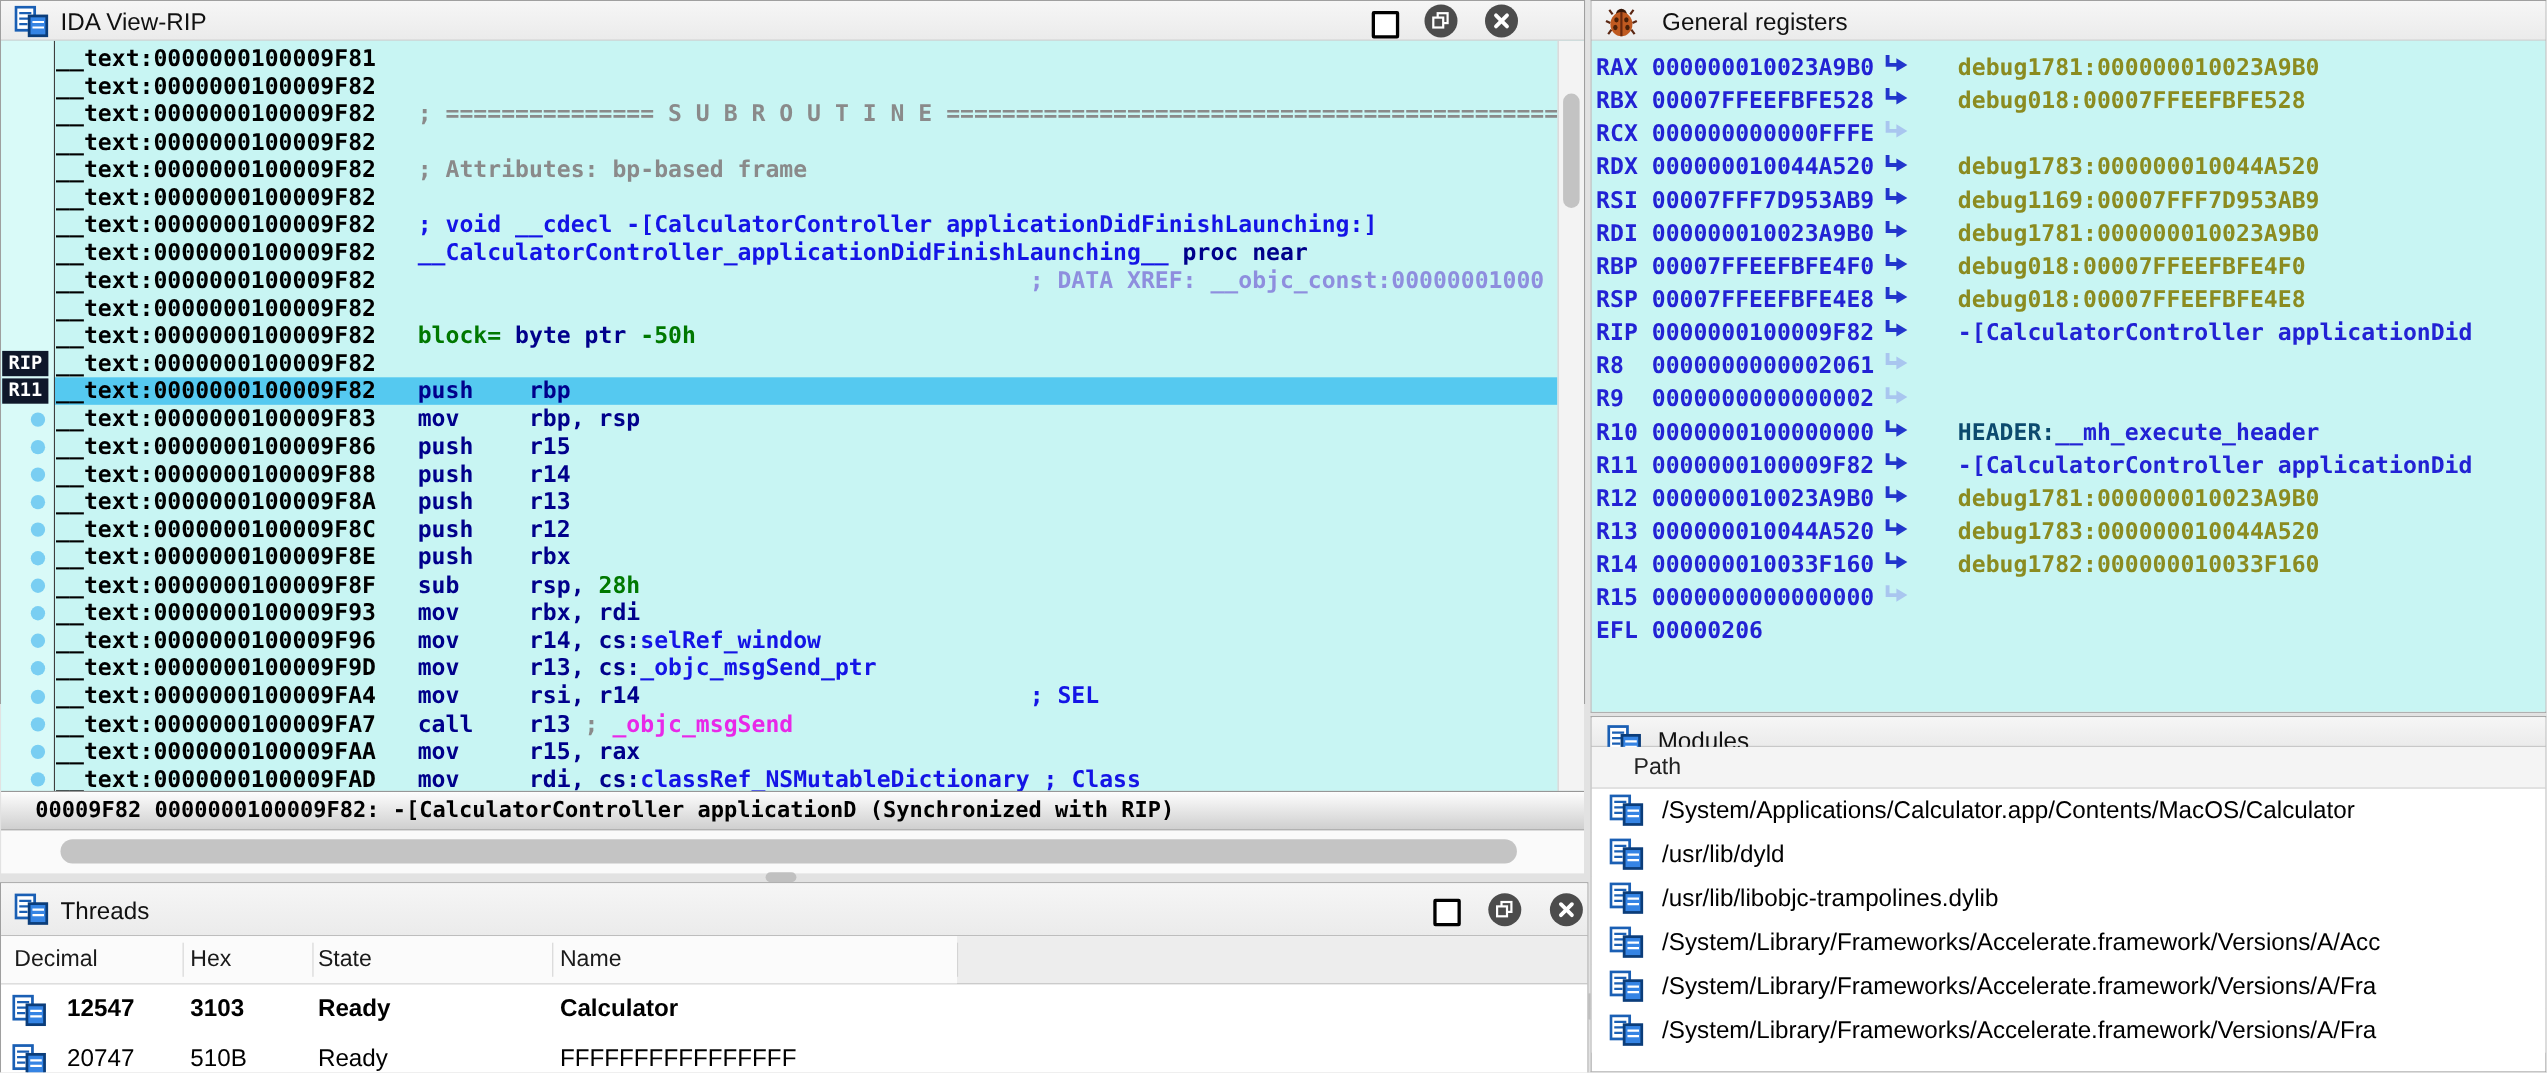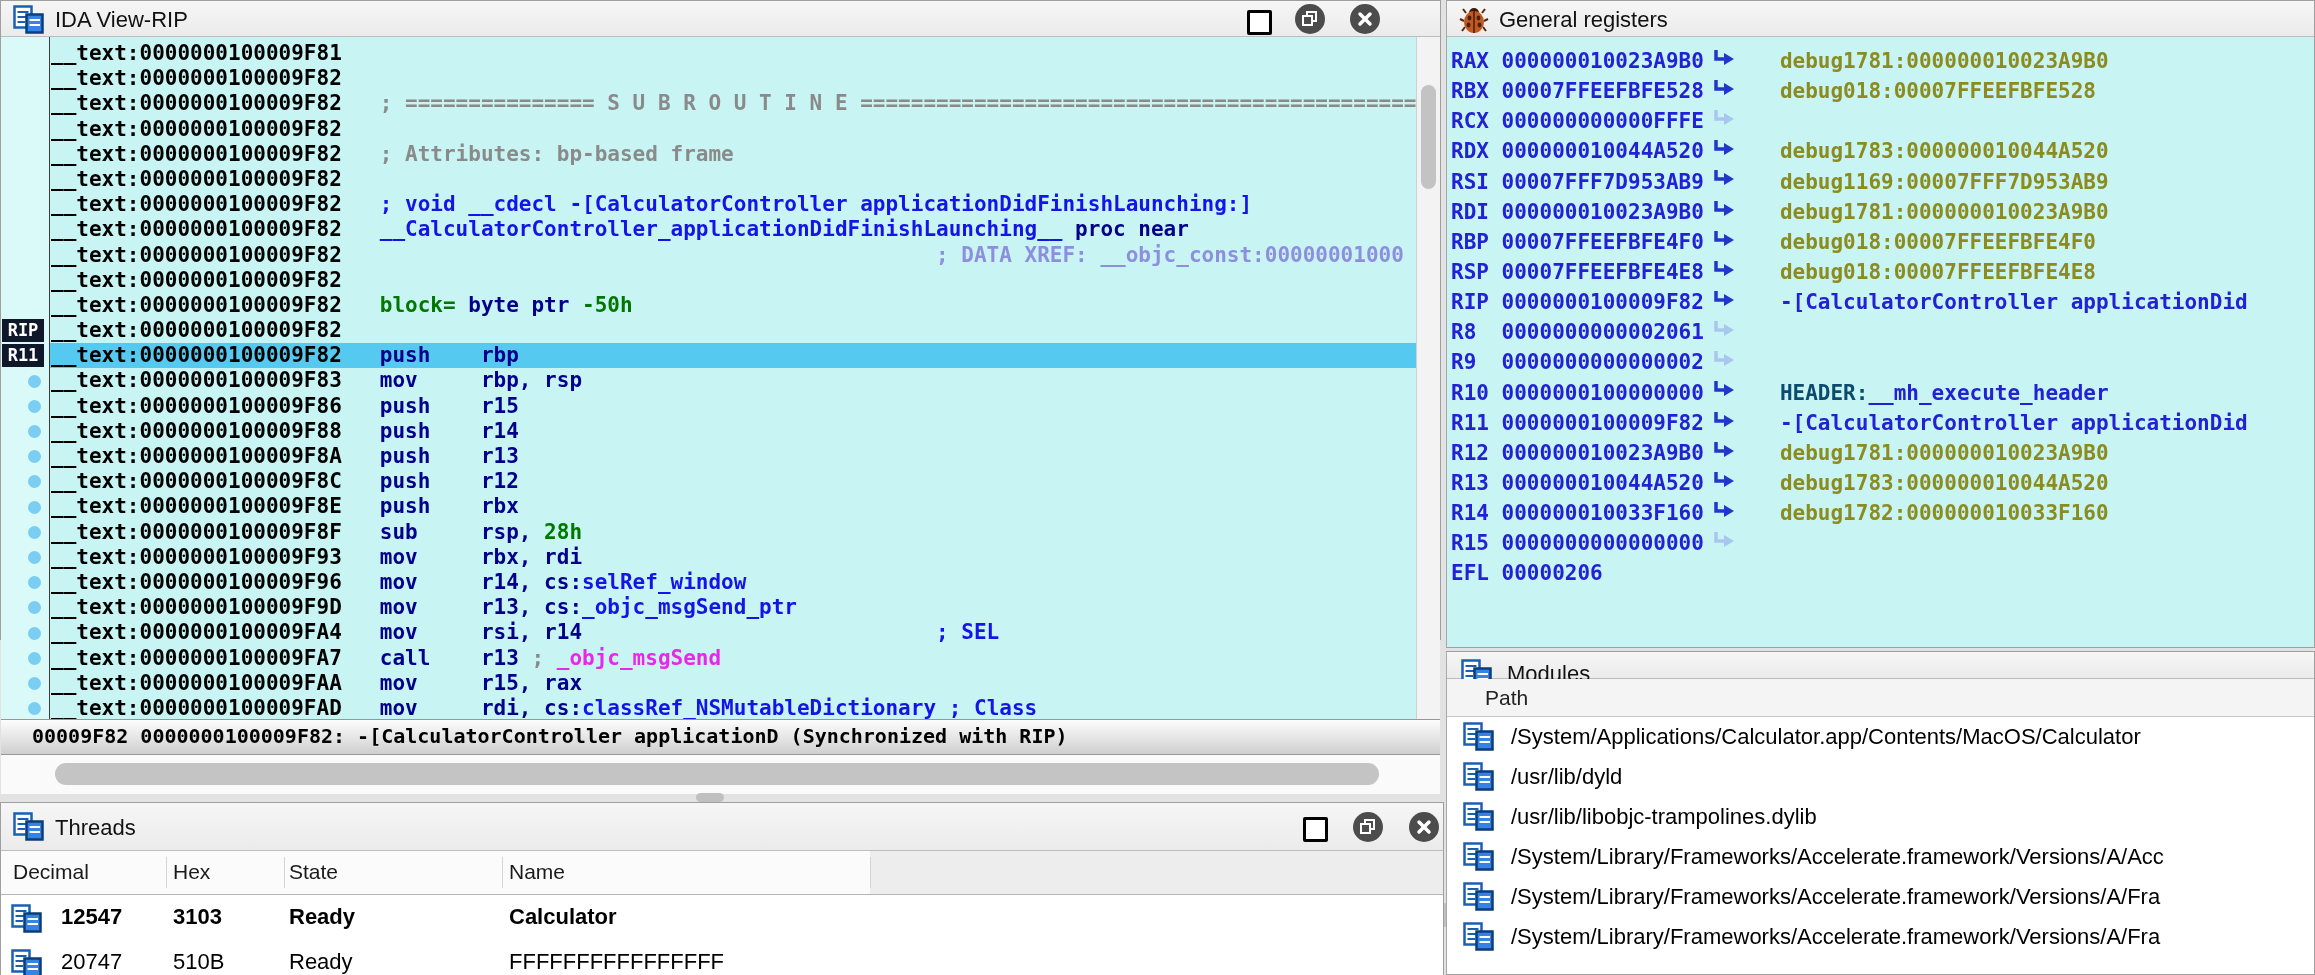--- a/index.html
+++ b/index.html
@@ -48,21 +48,21 @@
   #threads-header .colsep{position:absolute;top:6px;bottom:6px;width:1px;background:#d4d4d4;}
   .th-col{position:absolute;top:9px;font-size:21px;color:#1a1a1a;}
   .t-row{position:relative;height:45px;background:#fff;}
   .t-row .cell{position:absolute;top:9px;font-size:22px;color:#000;}
   .t-row.bold .cell{font-weight:bold;}
   .t-row .wicon{position:absolute;left:10px;top:7px;}
 
   
   #regs-panel{left:1446px;top:0;width:869px;height:648px;border-left:1px solid #a8a8a8;}
   #regs-header{position:relative;height:36px;background:linear-gradient(#f6f6f6,#ebebeb);border-bottom:1px solid #bdbdbd;box-sizing:border-box;}
-  #regs-header .wtitle{position:absolute;left:52px;top:6px;font-size:22px;color:#111;}
+  #regs-header .wtitle{position:absolute;left:64px;top:6px;font-size:22px;color:#111;}
   #regs-body{position:absolute;left:0;top:36px;right:0;bottom:0;background:#c8f5f3;overflow:hidden;padding:9px 0 0 4px;}
   .reg-row{height:30.15px;line-height:30.15px;font-size:21px;white-space:pre;overflow:hidden;}
   .reg-nv{color:#2222d4;}
   .arrow-wrap{display:inline-block;margin-left:8px;width:26px;vertical-align:middle;}
   .ann{margin-left:42px;}
   .ann-olive{color:#8b8b20;} .ann-blue{color:#2222d4;} .ann-gray{color:#0c4a6e;}
 
   #modules-panel{left:1446px;top:651px;width:869px;height:324px;border-left:1px solid #a8a8a8;}
   #modules-header{position:relative;height:27px;background:linear-gradient(#f6f6f6,#ebebeb);border-bottom:1px solid #bdbdbd;box-sizing:border-box;}
   #modules-header .wicon{position:absolute;left:14px;top:7px;}

